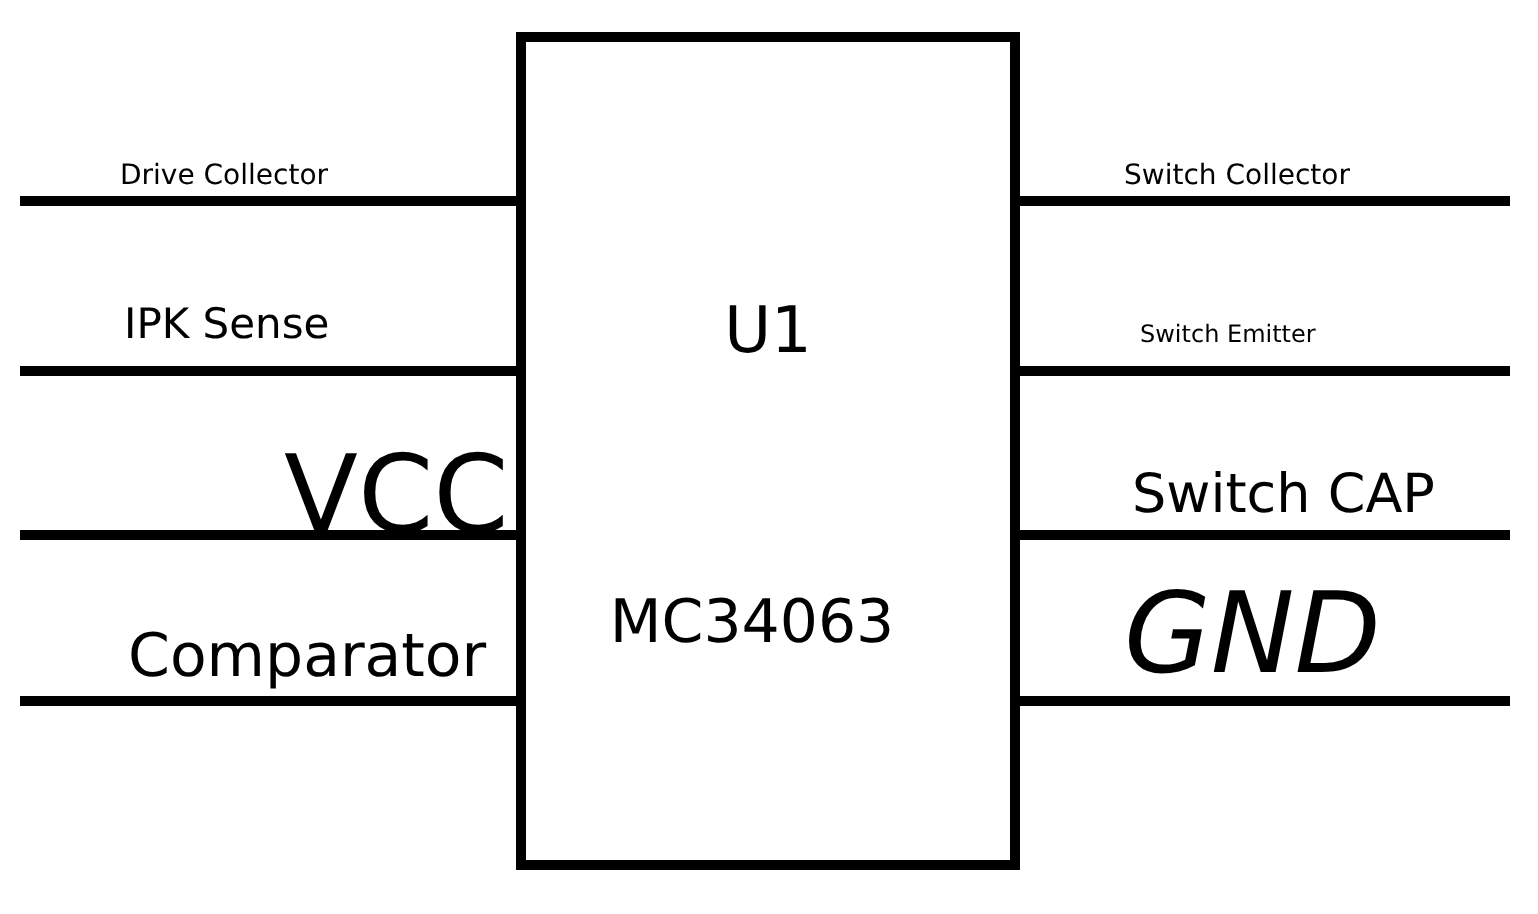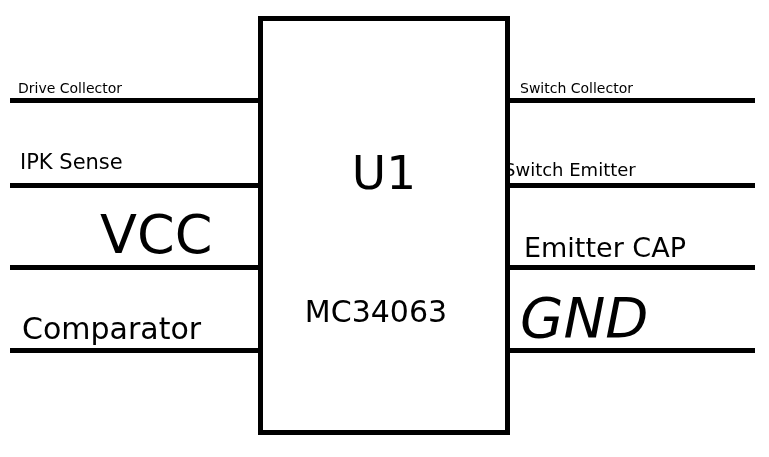--- a/index.html
+++ b/index.html
@@ -20,21 +20,21 @@
     height: 419px;
     border: 5px solid #000000;
     box-sizing: border-box;
     background: #ffffff;
   }
   .ref {
     position: absolute;
     left: 0; right: 0;
     top: 128px;
     text-align: center;
-    font-size: 47px;
+    font-size: 32px;
     line-height: 1;
   }
   .value {
     position: absolute;
     left: 0; right: 16px;
     top: 276px;
     text-align: center;
     font-size: 30px;
     line-height: 1;
   }
@@ -46,27 +46,28 @@
   .pin-line.left  { left: 10px;  width: 248px; }
   .pin-line.right { left: 510px; width: 245px; }
   .line-row1 { top: 98px; }
   .line-row2 { top: 183px; }
   .line-row3 { top: 265px; }
   .line-row4 { top: 348px; }
   .label {
     position: absolute;
     white-space: nowrap;
     line-height: 1;
+    margin-left: 42px;
   }
   .lbl-drive-collector  { left: 18px;  top: 81px;  font-size: 14px; }
   .lbl-ipk-sense        { left: 20px;  top: 152px; font-size: 21px; }
-  .lbl-vcc              { left: 100px; top: 208px; font-size: 54px; }
+  .lbl-vcc              { left: 100px; top: 221px; font-size: 54px; }
   .lbl-comparator       { left: 22px;  top: 314px; font-size: 30px; }
   .lbl-switch-collector { left: 520px; top: 81px;  font-size: 14px; }
-  .lbl-switch-emitter   { left: 504px; top: 161px; font-size: 18px; }
+  .lbl-switch-emitter   { left: 528px; top: 161px; font-size: 12px; }
   .lbl-timing-cap       { left: 524px; top: 234px; font-size: 27px; }
   .lbl-gnd              { left: 520px; top: 290px; font-size: 56px; font-style: italic; }
 </style>
 </head>
 <body>
 
 <div class="canvas">
 
   <div class="ic-body">
     <div class="ref">U1</div>
@@ -83,16 +84,16 @@
   <div class="pin-line right line-row3"></div>
   <div class="pin-line right line-row4"></div>
 
   <span class="label lbl-drive-collector">Drive Collector</span>
   <span class="label lbl-ipk-sense">IPK Sense</span>
   <span class="label lbl-vcc">VCC</span>
   <span class="label lbl-comparator">Comparator</span>
 
   <span class="label lbl-switch-collector">Switch Collector</span>
   <span class="label lbl-switch-emitter">Switch Emitter</span>
-  <span class="label lbl-timing-cap">Emitter CAP</span>
+  <span class="label lbl-timing-cap">Switch CAP</span>
   <span class="label lbl-gnd">GND</span>
 
 </div>
 
 </body></html>

